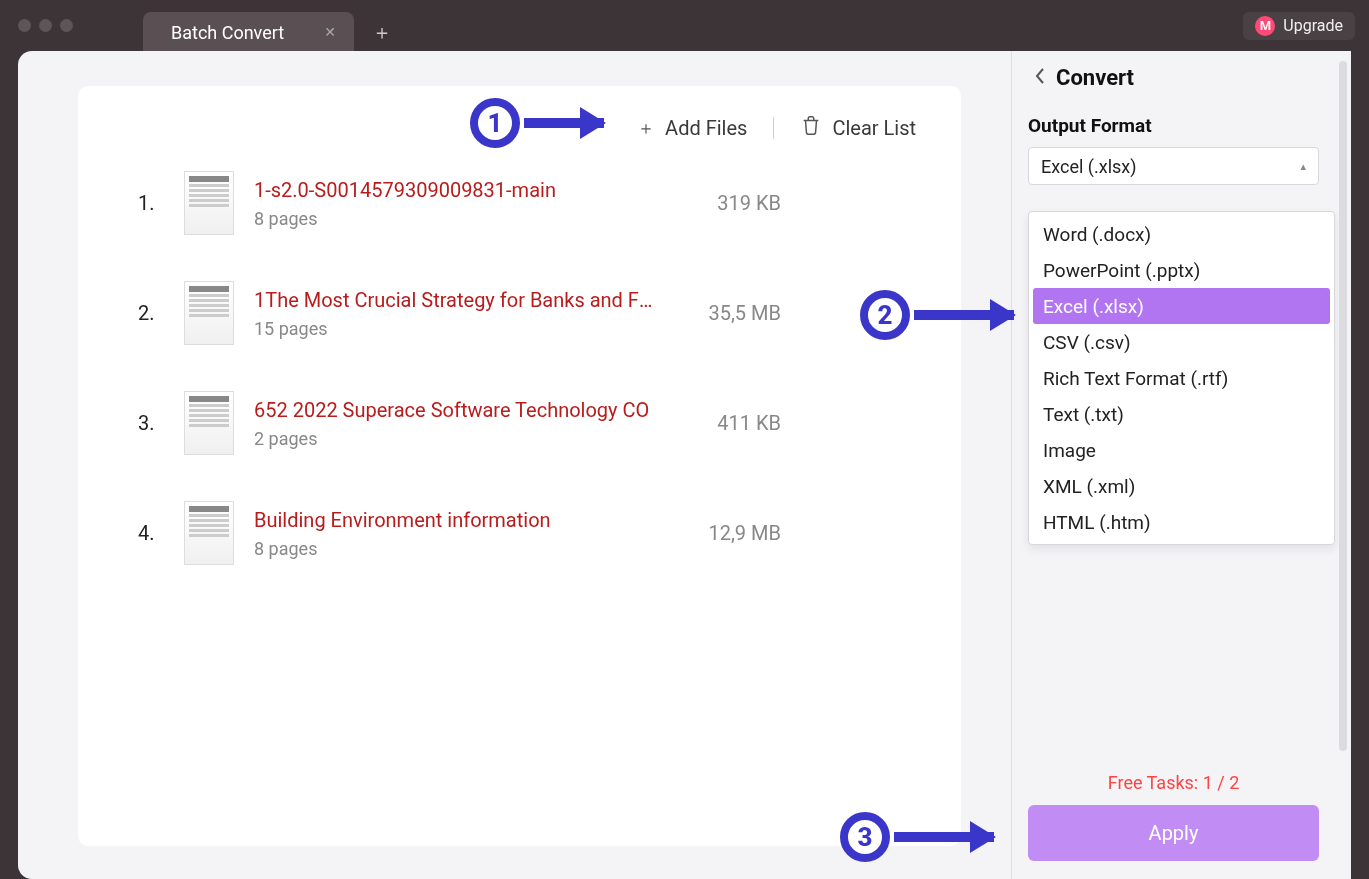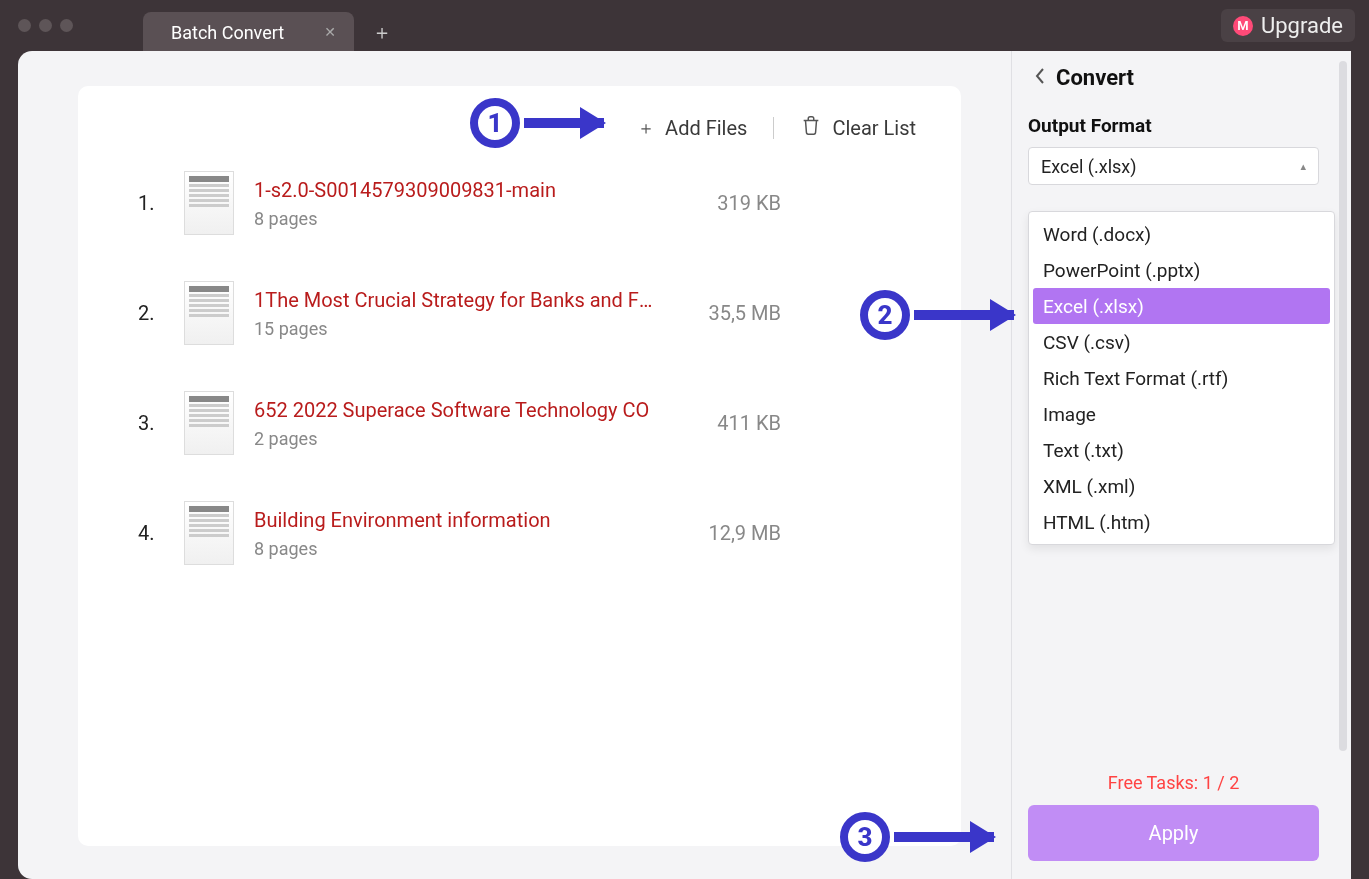--- a/index.html
+++ b/index.html
@@ -8,21 +8,21 @@
   
   .titlebar { height: 51px; background: #3d3438; display: flex; align-items: center; padding-left: 18px; }
   .traffic { display: flex; gap: 8px; }
   .dot { width: 13px; height: 13px; border-radius: 50%; background: #5e5558; }
   .tabs { display: flex; align-items: center; margin-left: 70px; height: 100%; margin-top: 13px; }
   .tab { background: #5a5054; color: #fff; height: 40px; border-radius: 8px 8px 0 0; display: flex; align-items: center; padding: 0 18px 0 28px; gap: 40px; font-size: 18px; }
   .tab .close { color: #aaa; font-size: 14px; cursor: pointer; }
   .newtab { color: #ccc; font-size: 20px; margin-left: 18px; cursor: pointer; }
   .upgrade-wrap { margin-left: auto; margin-right: 14px; display:flex; align-items:center; gap:8px; background:#4a4145; border-radius:6px; padding:4px 12px; }
   .upgrade-badge { width:20px; height:20px; border-radius:50%; background:#ff4a78; color:#fff; font-size:13px; font-weight:600; display:flex; align-items:center; justify-content:center;}
-  .upgrade-text { color:#eee; font-size:22px; }
+  .upgrade-text { color:#eee; font-size:16px; }
 
   
   .window { position:absolute; left:18px; top:51px; right:18px; bottom:0; background:#f4f4f6; border-radius:14px; display:flex; }
 
   
   .content { flex:1; padding: 35px 50px 0 60px; position:relative;}
   .card { background:#fff; border-radius:10px; margin-top:0; padding-bottom:40px; min-height:760px; box-shadow: inset 0 0 0 0 transparent;}
   .toolbar { display:flex; justify-content:flex-end; align-items:center; gap:26px; padding: 28px 45px 30px 0; color:#3a3a3a; font-size:20px;}
   .tbtn { display:flex; align-items:center; gap:10px; cursor:pointer; }
   .sep { width:1px; height:22px; background:#ccc; }
@@ -189,22 +189,22 @@
       <span class="caret">▴</span>
     </div>
 
     <div class="dropdown">
 
     <div class="opt">Word (.docx)</div>
         <div class="opt">PowerPoint (.pptx)</div>
         <div class="opt selected">Excel (.xlsx)</div>
         <div class="opt">CSV (.csv)</div>
         <div class="opt">Rich Text Format (.rtf)</div>
+        <div class="opt">Text (.txt)</div>
         <div class="opt">Image</div>
-        <div class="opt">Text (.txt)</div>
         <div class="opt">XML (.xml)</div>
         <div class="opt">HTML (.htm)</div>
       </div>
 
     <div class="vscroll"></div>
 
     <div class="free-tasks">Free Tasks: 1 / 2</div>
     <button class="apply-btn">
       <span>Apply</span>
     </button>

